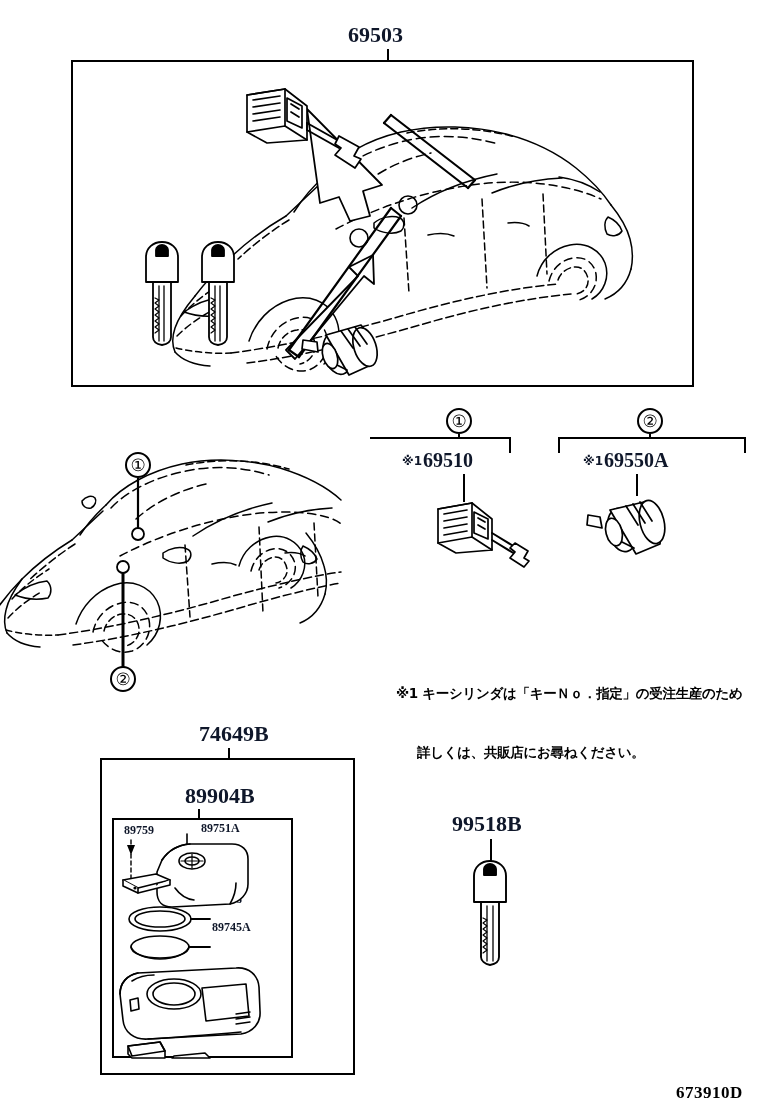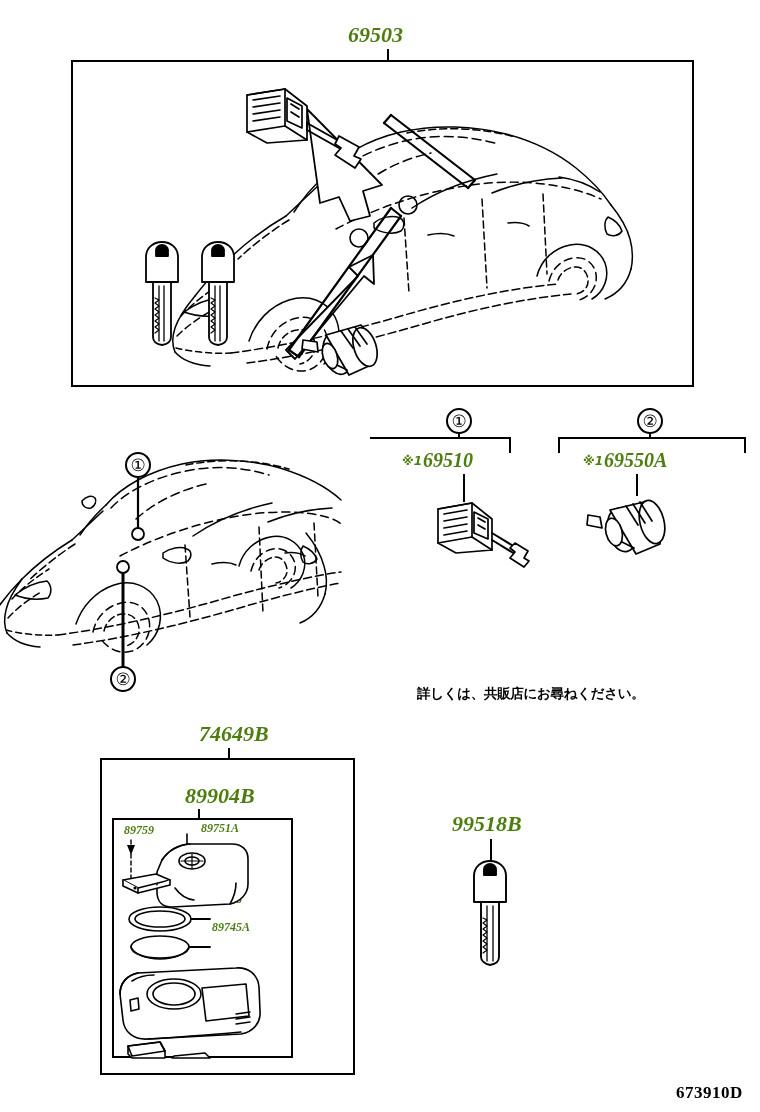--- a/index.html
+++ b/index.html
@@ -14,25 +14,24 @@
     background: #ffffff;
     font-family: "Liberation Serif", "DejaVu Serif", serif;
     overflow: hidden;
   }
   .abs { position: absolute; }
 
   
   .plabel {
     font-family: "Liberation Serif", "DejaVu Serif", serif;
     font-weight: bold;
-    color: #4d7c0f;
+    color: #0f172a;
     white-space: nowrap;
     letter-spacing: 0px;
     line-height: 1;
-    font-style: italic;
   }
   .plabel.big   { font-size: 22px; }
   .plabel.mid   { font-size: 20px; }
   .plabel.small { font-size: 12px; }
 
   .asterisk {
     font-size: 12px;
     font-weight: bold;
     vertical-align: 2px;
     margin-right: 1px;
@@ -336,20 +335,21 @@
       <path d="M38 12 L50 31" fill="none"></path>
       <path d="M45 10 L57 29" fill="none"></path>
       <path d="M52 8 L64 27" fill="none"></path>
       <path d="M30 46 L46 54" fill="none"></path>
       <ellipse cx="26" cy="38" rx="8" ry="14" transform="rotate(-14 26 38)"></ellipse>
       <path d="M12 23 L0 21 L-1 31 L14 34 Z"></path>
     </g>
   </svg>
 
   <div class="jp-note abs" style="left:396px; top:645px; width:350px;">
+    <div>※1 キーシリンダは「キーＮｏ．指定」の受注生産のため</div>
     <div style="padding-left:21px;">詳しくは、共販店にお尋ねください。</div>
   </div>
 
   <div class="plabel big abs" style="left:199px; top:723px;">74649B</div>
   <div class="vline abs" style="left:228px; top:748px; height:11px;"></div>
 
   <div class="boxframe abs" style="left:100px; top:758px; width:255px; height:317px;"></div>
 
   <div class="plabel big abs" style="left:169px; top:785px;margin-left:16px;">89904B</div>
   <div class="vline abs" style="left:198px; top:809px; height:10px;"></div>

